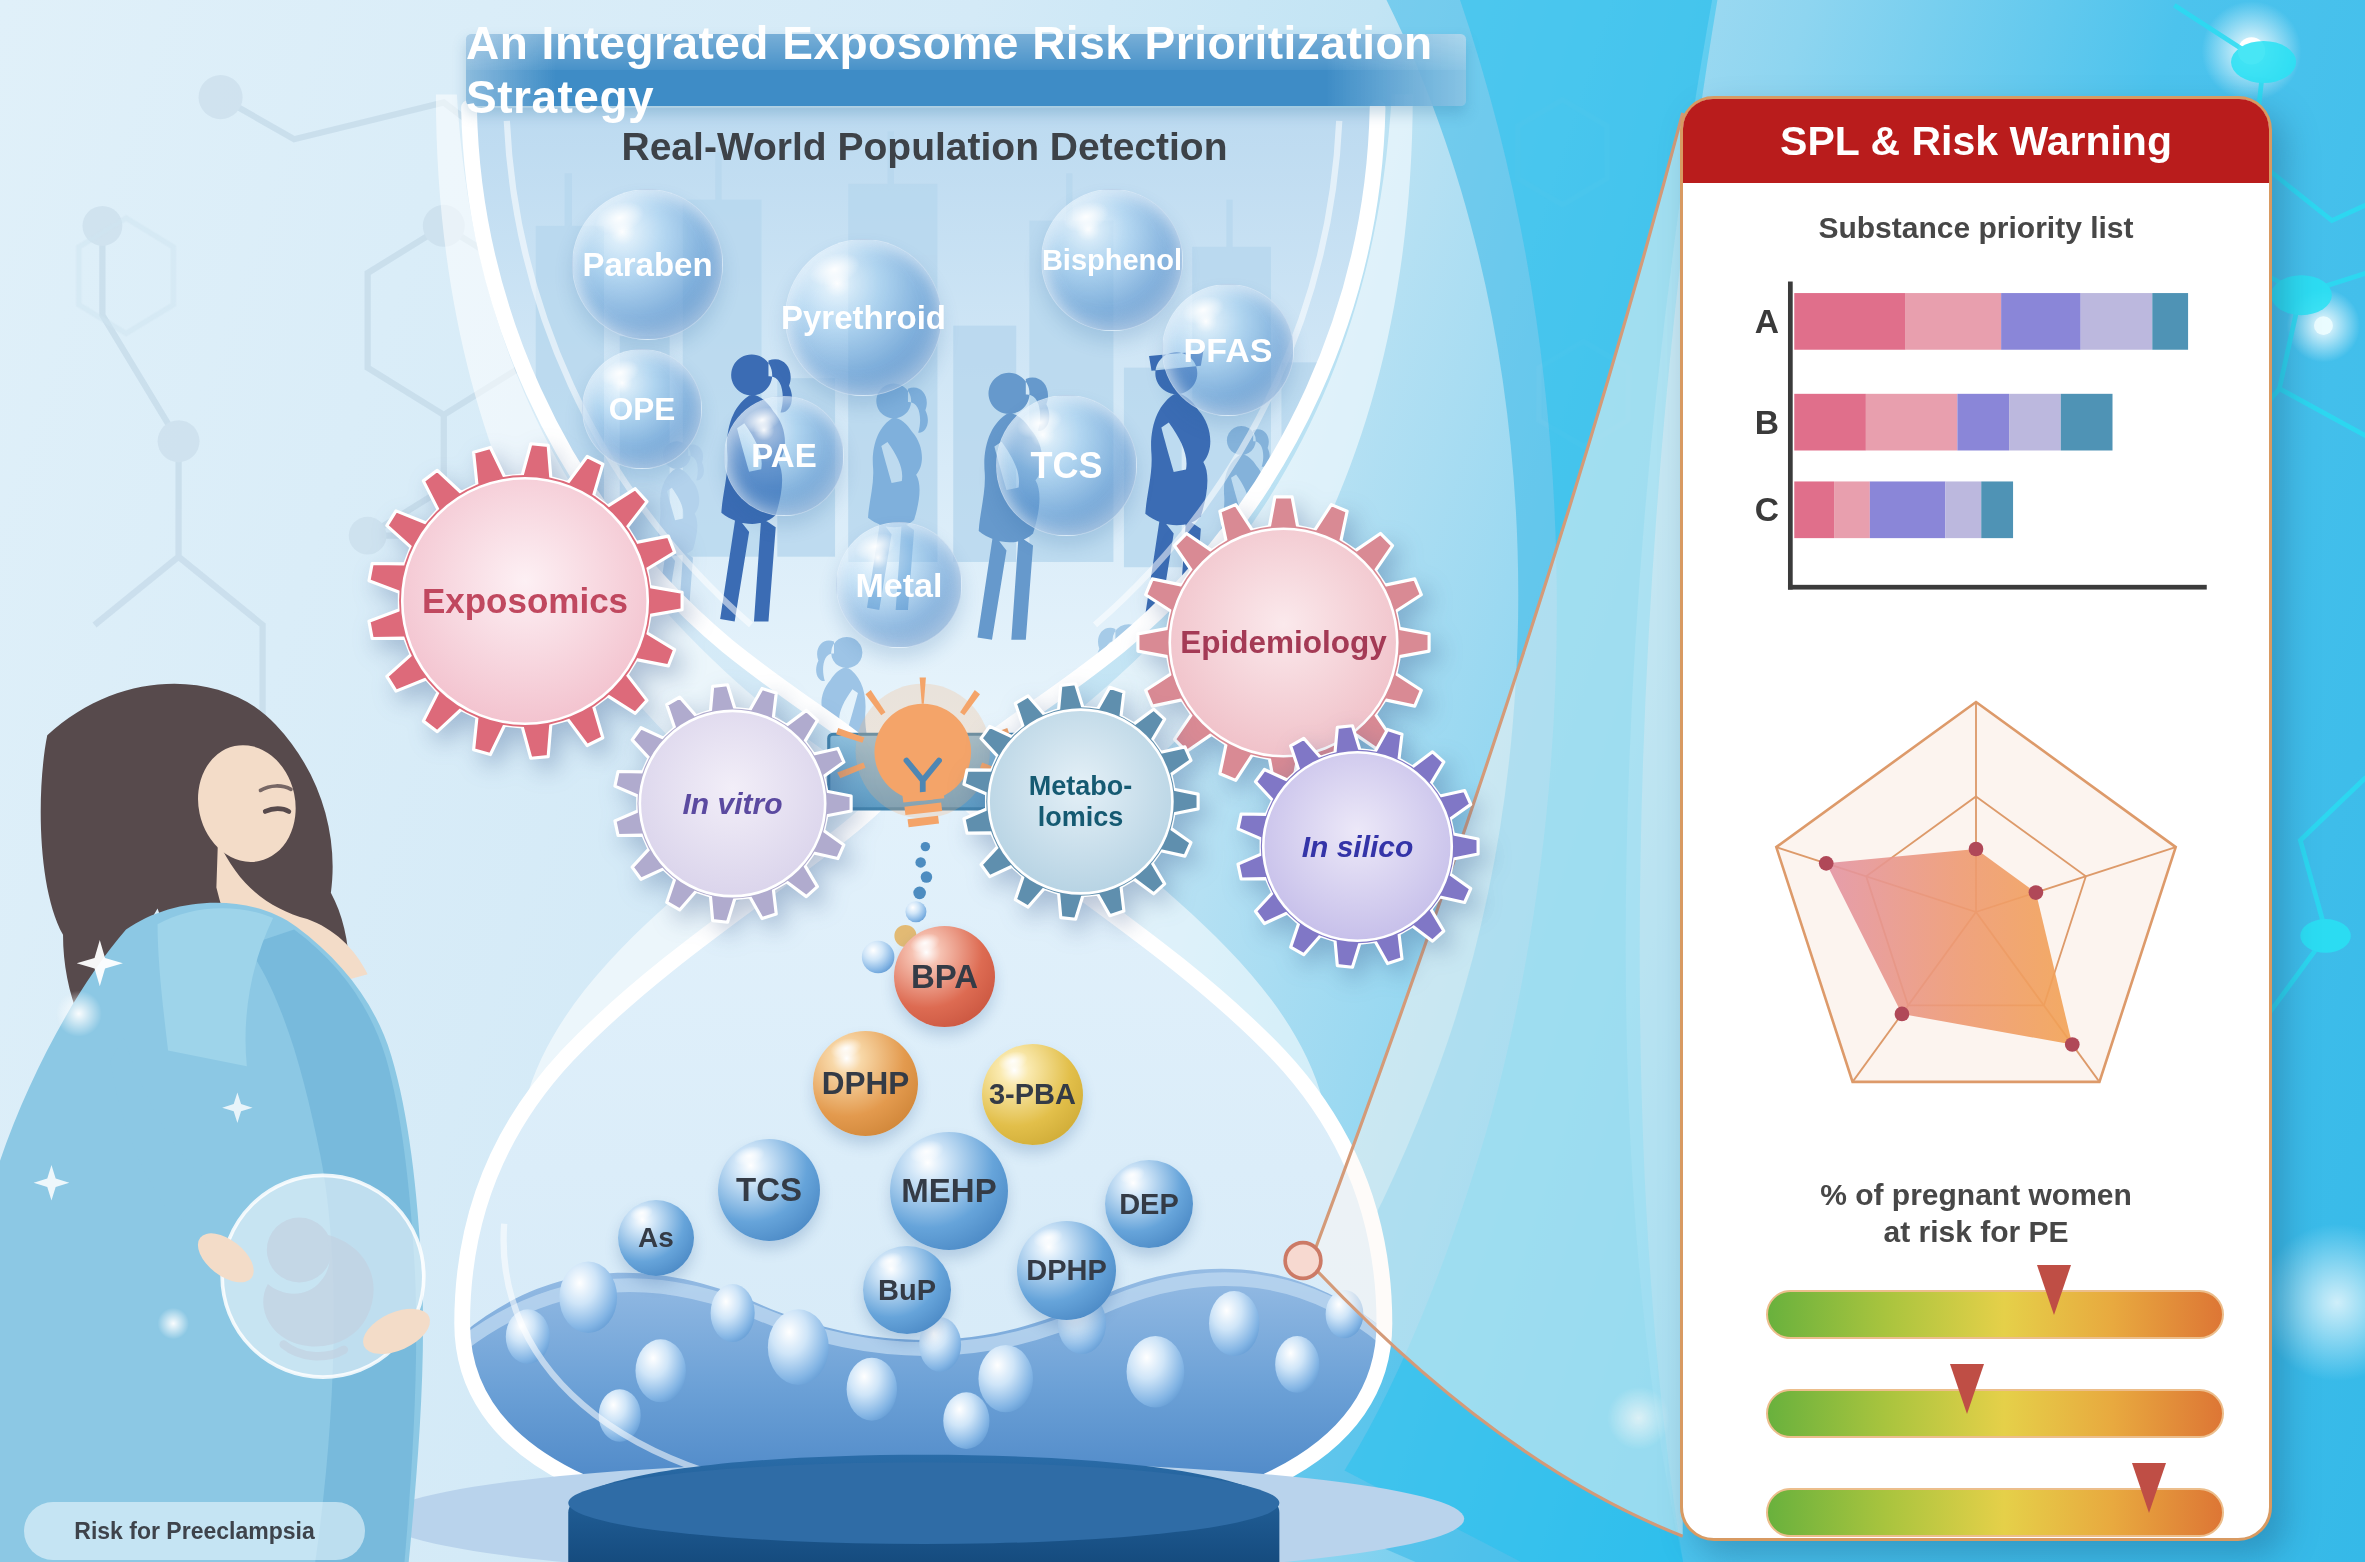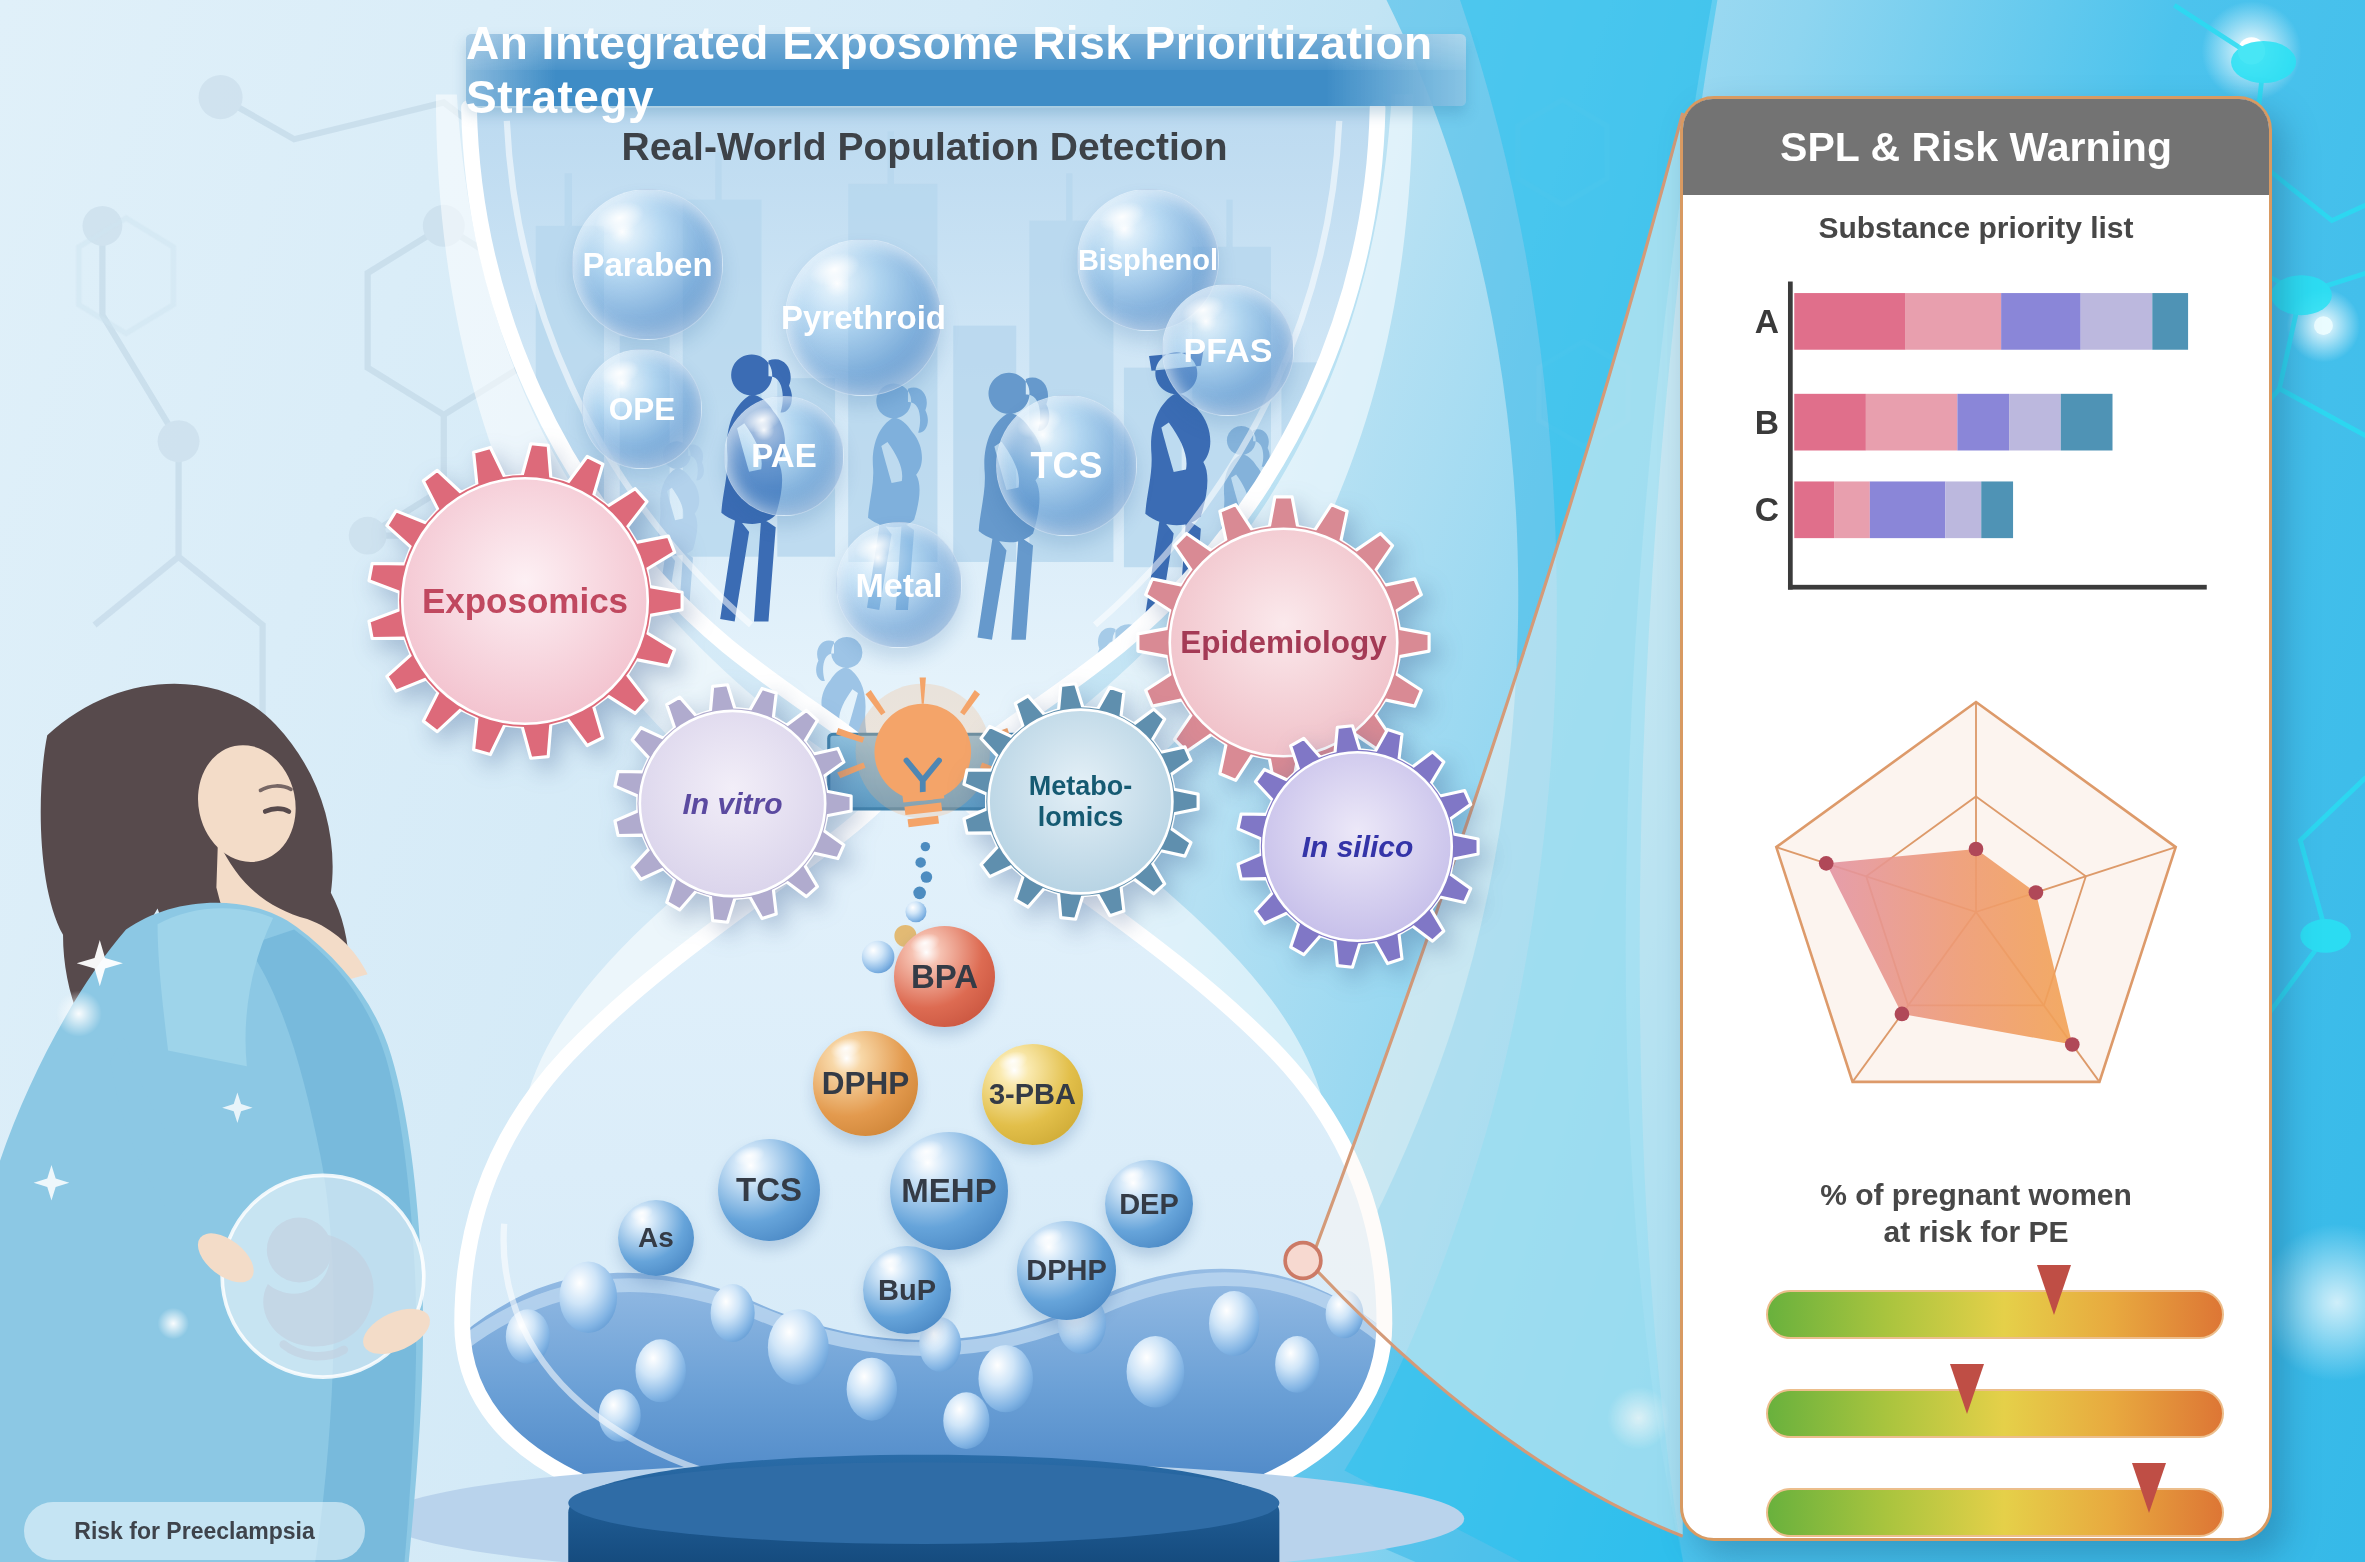--- a/index.html
+++ b/index.html
@@ -41,21 +41,21 @@
   .gear .glabel{position:absolute;inset:0;display:flex;align-items:center;justify-content:center;
     text-align:center;font-weight:bold;white-space:pre-line;line-height:1.12;}
   
   #risk-pill{left:24px;top:1502px;width:341px;height:58px;border-radius:29px;
     background:rgba(244,251,255,.55);display:flex;align-items:center;justify-content:center;
     color:#3e434b;font-size:23px;font-weight:bold;}
   
   #panel{left:1680px;top:96px;width:592px;height:1445px;background:#fff;border-radius:34px;
     border:3.2px solid #d89a62;box-sizing:border-box;
     box-shadow:13.7px 15.8px 31.5px rgba(25,85,125,.35);}
-  #panel-header{position:absolute;left:0;top:0;right:0;height:96px;background:#737373;
+  #panel-header{position:absolute;left:0;top:0;right:0;height:84px;background:#b91c1c;
     border-radius:30px 30px 0 0;display:flex;align-items:center;justify-content:center;}
   #panel-header span{color:#fff;font-size:41px;font-weight:bold;}
   .panel-title{position:absolute;left:50%;transform:translateX(-50%);text-align:center;
     color:#474747;font-weight:bold;font-size:30px;line-height:1.22;}
   #spl-title{top:111px;width:473px;}
   #radar-title{top:515px;width:368px;}
   #gauge-title{top:1078px;width:315px;}
   #spl-chart{position:absolute;left:63px;top:173px;}
   #radar-chart{position:absolute;left:0;top:582px;}
   #gauges{position:absolute;left:83px;top:1191px;width:458px;}
@@ -330,21 +330,21 @@
 
 <div id="bubbles-layer">
       <div class="xbubble abs" style="left: 572px; top: 189px; width: 149px; height: 149px; font-size: 33px;">
         <i></i>
         <span>Paraben</span>
       </div>
       <div class="xbubble abs" style="left: 785px; top: 239px; width: 155px; height: 155px; font-size: 33px;">
         <i></i>
         <span>Pyrethroid</span>
       </div>
-      <div class="xbubble abs" style="left: 1041px; top: 189px; width: 140px; height: 140px; font-size: 29px; margin-left: 36px;">
+      <div class="xbubble abs" style="left: 1041px; top: 189px; width: 140px; height: 140px; font-size: 29px;">
         <i></i>
         <span>Bisphenol</span>
       </div>
       <div class="xbubble abs" style="left: 1162px; top: 284px; width: 130px; height: 130px; font-size: 34px;">
         <i></i>
         <span>PFAS</span>
       </div>
       <div class="xbubble abs" style="left: 582px; top: 349px; width: 118px; height: 118px; font-size: 31.5px;">
         <i></i>
         <span>OPE</span>

